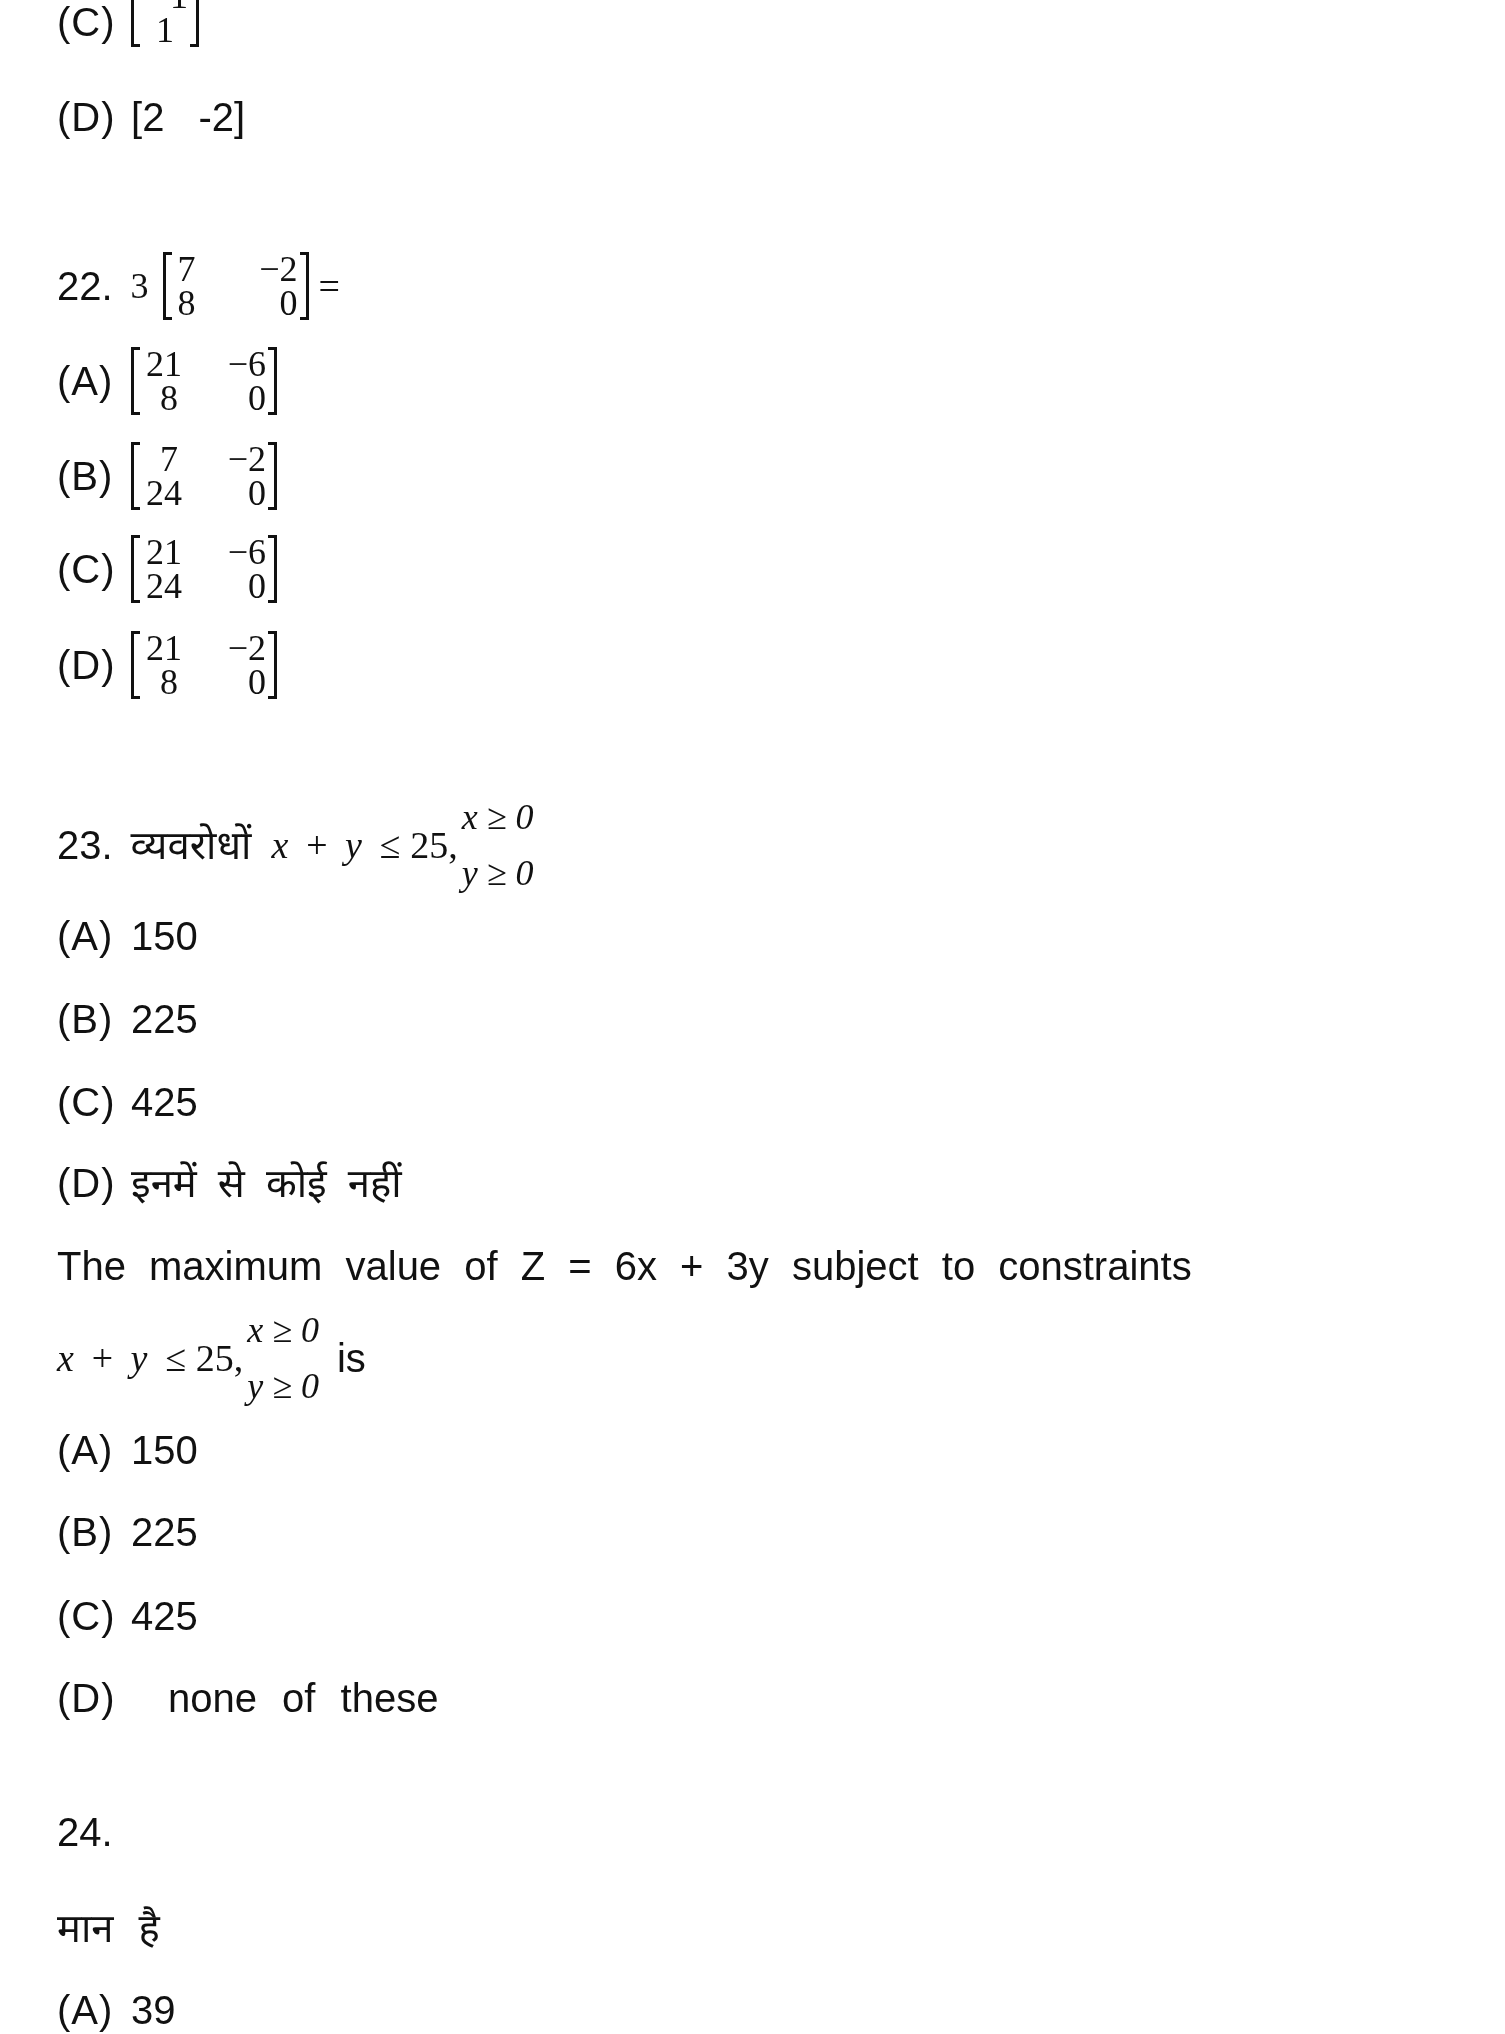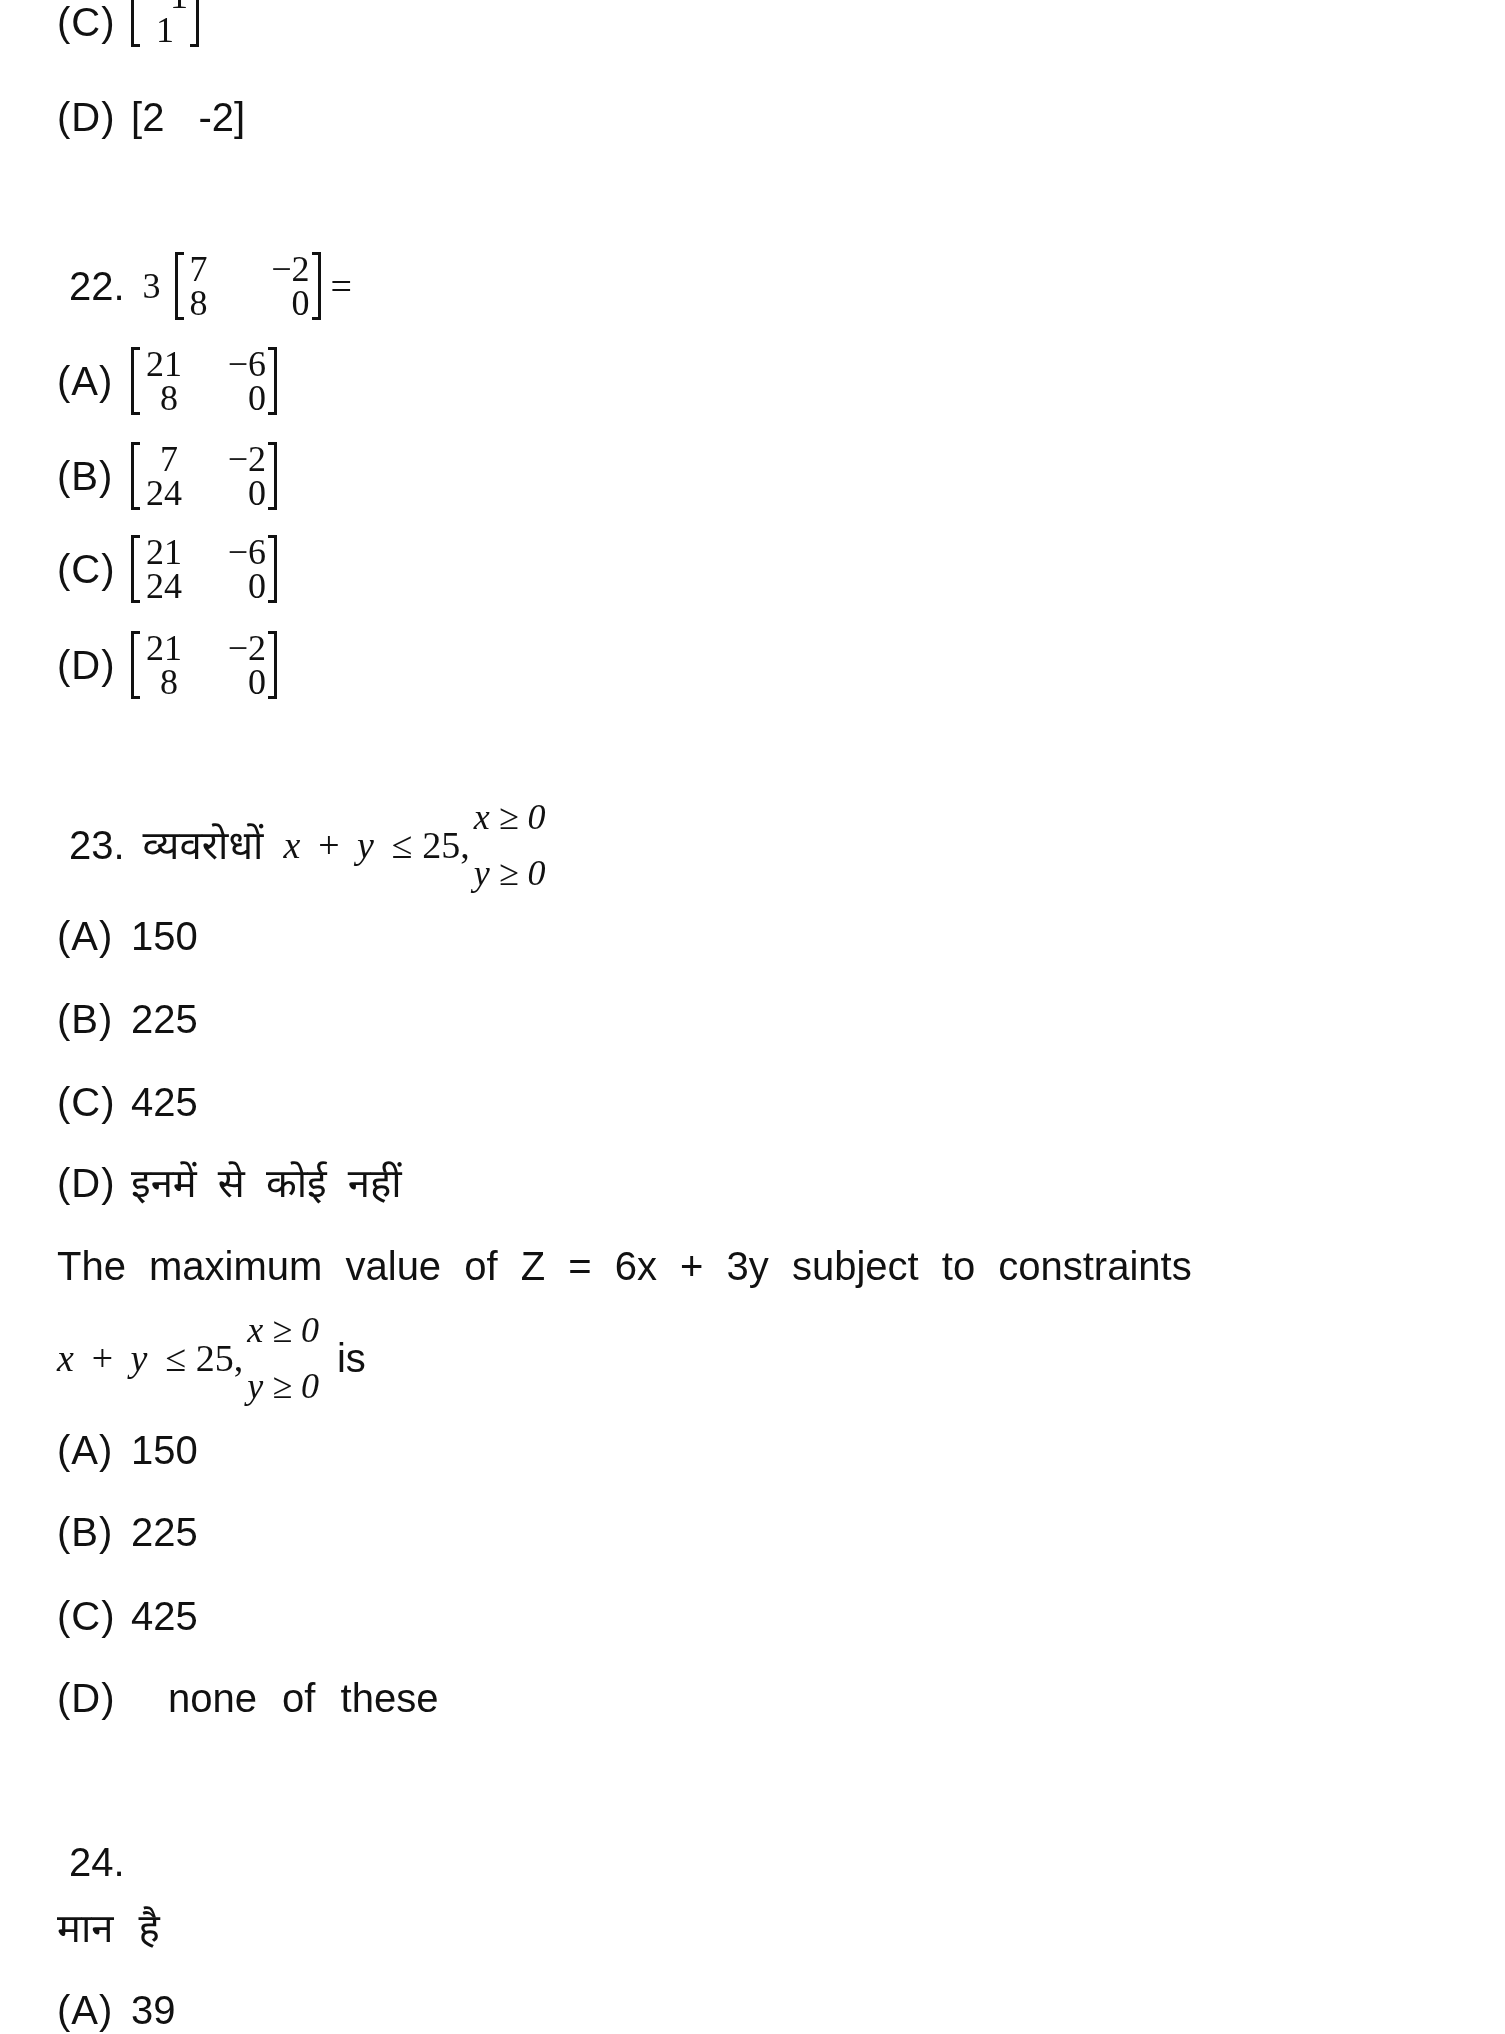--- a/index.html
+++ b/index.html
@@ -28,21 +28,20 @@
   }
   .lbl {
     display: inline-block;
     min-width: 62px;
     margin-right: 12px;
     letter-spacing: 1px;
   }
   .qnum {
     display: inline-block;
     margin-right: 18px;
-    margin-left: 12px;
   }
   .txt {
     display: inline-block;
     word-spacing: 10px;
   }
   .math {
     font-family: "Liberation Serif", "DejaVu Serif", serif;
   }
   .mi {
     font-family: "Liberation Serif", "DejaVu Serif", serif;
@@ -243,21 +242,21 @@
 </div>
 <div class="row" style="top:1616px;">
   <span class="lbl">(C)</span>
   <span class="txt">425</span>
 </div>
 <div class="row" style="top:1698px;">
   <span class="lbl">(D)</span>
   <span class="txt" style="word-spacing:14px;margin-left:37px;">none of these</span>
 </div>
 
-<div class="row" style="top:1862px;">
+<div class="row" style="top:1862px;flex-direction:column;">
   <span class="qnum">24.</span>
 </div>
 <div class="row" style="top:1928px;justify-content:flex-end;">
   <span class="txt" style="word-spacing:14px;">मान है</span>
 </div>
 <div class="row" style="top:2010px;">
   <span class="lbl">(A)</span>
   <span class="txt">39</span>
 </div>
 

